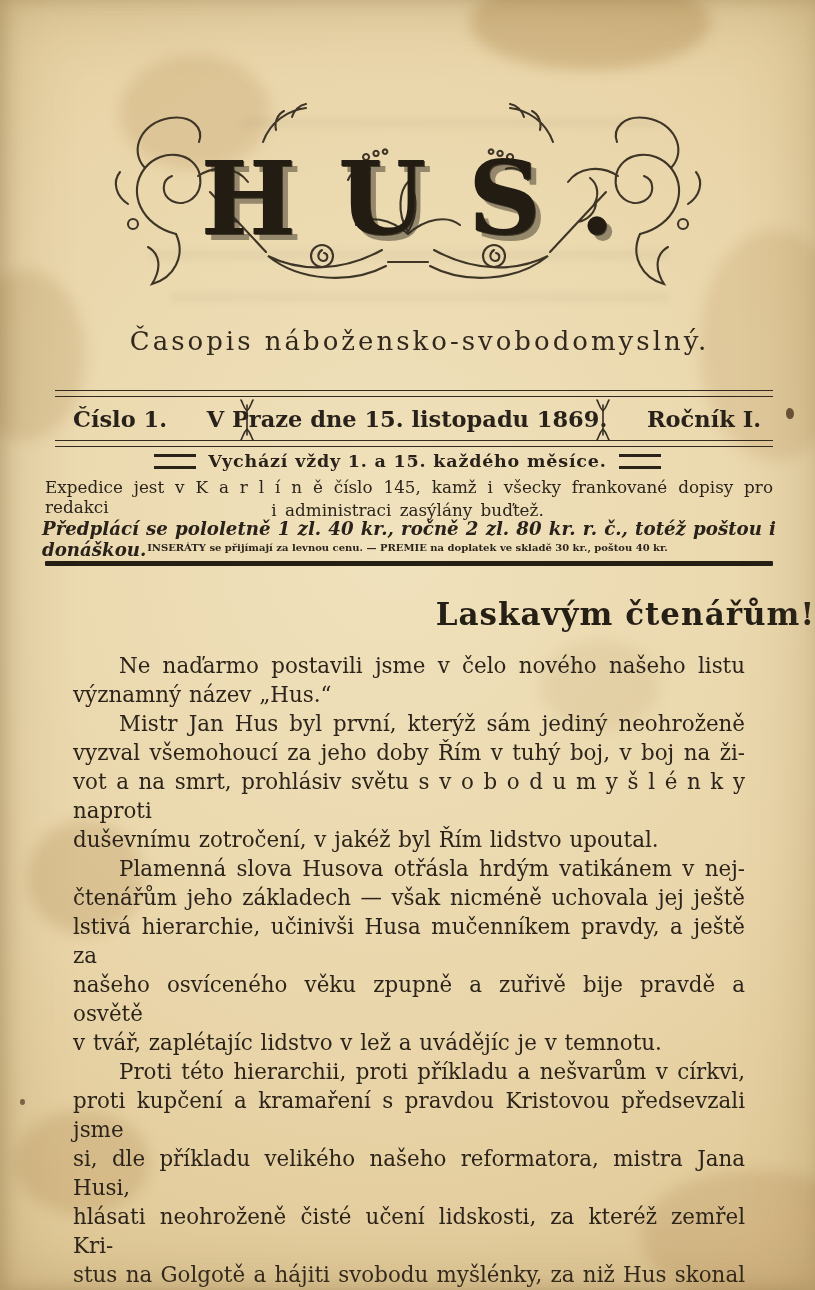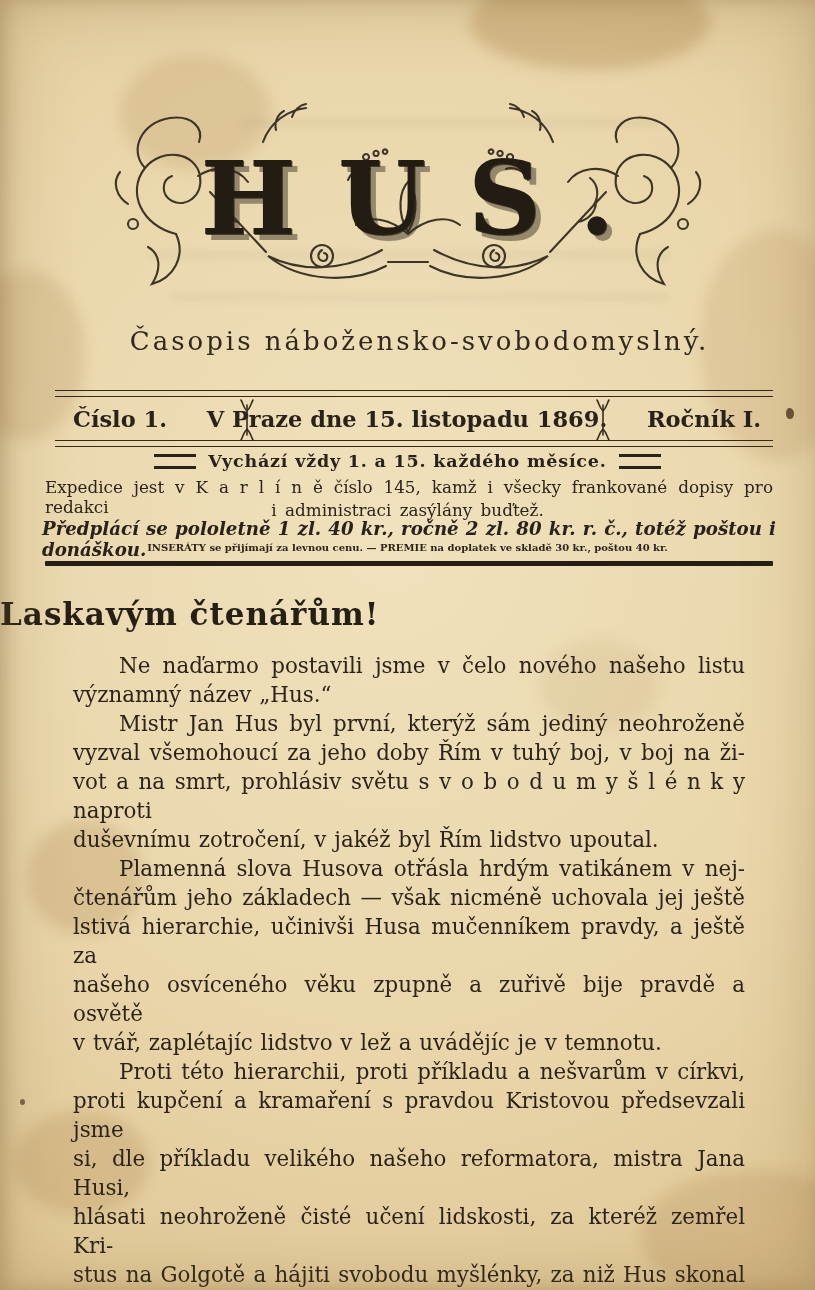--- a/index.html
+++ b/index.html
@@ -68,21 +68,21 @@
     font-size:18.2px;font-style:italic;font-weight:600;color:#29221a;
     text-align:justify;text-align-last:justify;
   }
   .adverts{
     position:absolute;left:0;top:542px;width:815px;text-align:center;
     font-size:10px;font-weight:600;color:#2b241b;
   }
   .rule-thick{position:absolute;left:45px;top:561px;width:728px;height:5px;background:#241e15;border-radius:1px;}
 
   .article-heading{
-    position:absolute;left:0;top:596px;width:815px;text-align:left;
+    position:absolute;left:0;top:596px;width:815px;text-align:right;
     font-size:31px;font-weight:600;letter-spacing:1px;color:#251f16;
   }
   .article-body{
     position:absolute;left:73px;top:651px;width:672px;
     font-size:21.4px;line-height:29px;color:#2c241a;
   }
   .pline{text-align:justify;text-align-last:justify;word-spacing:1px;}
   .pline.first{padding-left:46px;}
   .pline.last{text-align-last:left;}
   svg path, svg circle{vector-effect:non-scaling-stroke;}

